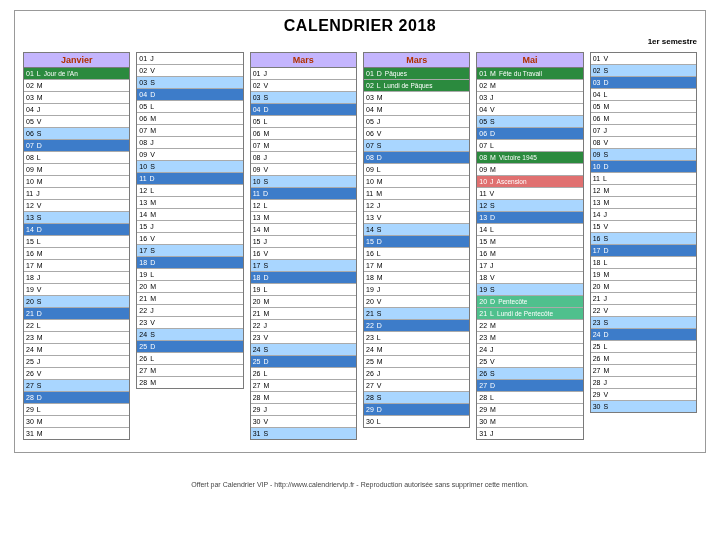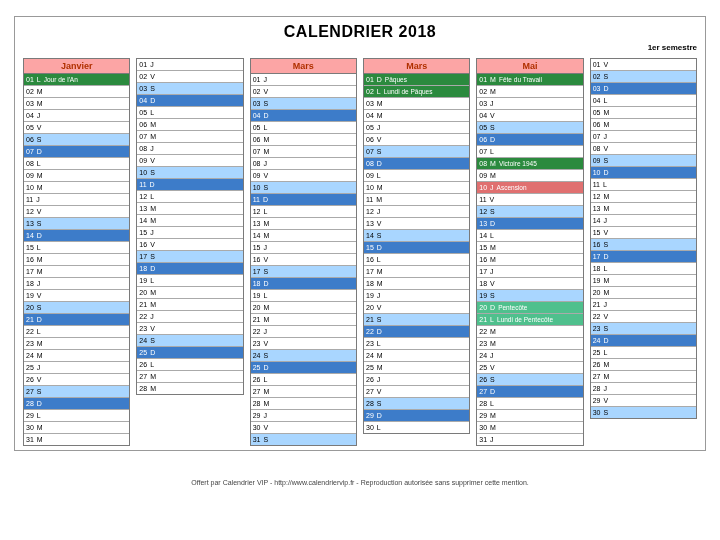--- a/index.html
+++ b/index.html
@@ -7,25 +7,24 @@
     padding: 10px 14px;
     font-family: Arial, Helvetica, sans-serif;
     font-size: 8px;
     background: #fff;
     color: #000;
     width: 720px;
     box-sizing: border-box;
   }
   .page {
     border: 1px solid #999;
-    padding: 6px 8px 4px;
+    padding: 6px 8px 12px;
     position: relative;
     width: 692px;
     box-sizing: border-box;
-    margin-top: 6px;
   }
   .title {
     text-align: center;
     font-size: 16px;
     font-weight: bold;
     margin-bottom: 2px;
     letter-spacing: 0.5px;
   }
   .subtitle {
     text-align: right;
@@ -41,21 +40,21 @@
   .month {
     flex: 1 1 0;
     border: 1px solid #7a7a7a;
   }
   .month-header {
     text-align: center;
     font-weight: bold;
     font-size: 9px;
     padding: 2px 0;
     border-bottom: 1px solid #7a7a7a;
-    background: #fca5a5;
+    background: #c4b5fd;
     color: #b03000;
   }
   .day-row {
     display: flex;
     align-items: center;
     height: 11px;
     line-height: 11px;
     border-bottom: 1px solid #aaa;
     font-size: 7px;
     padding: 0 2px;

